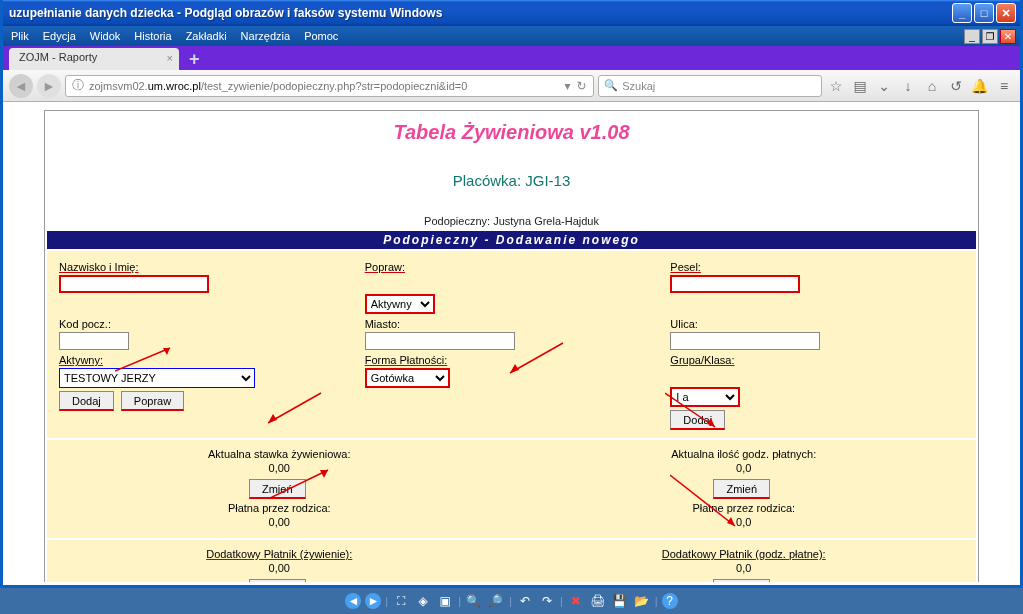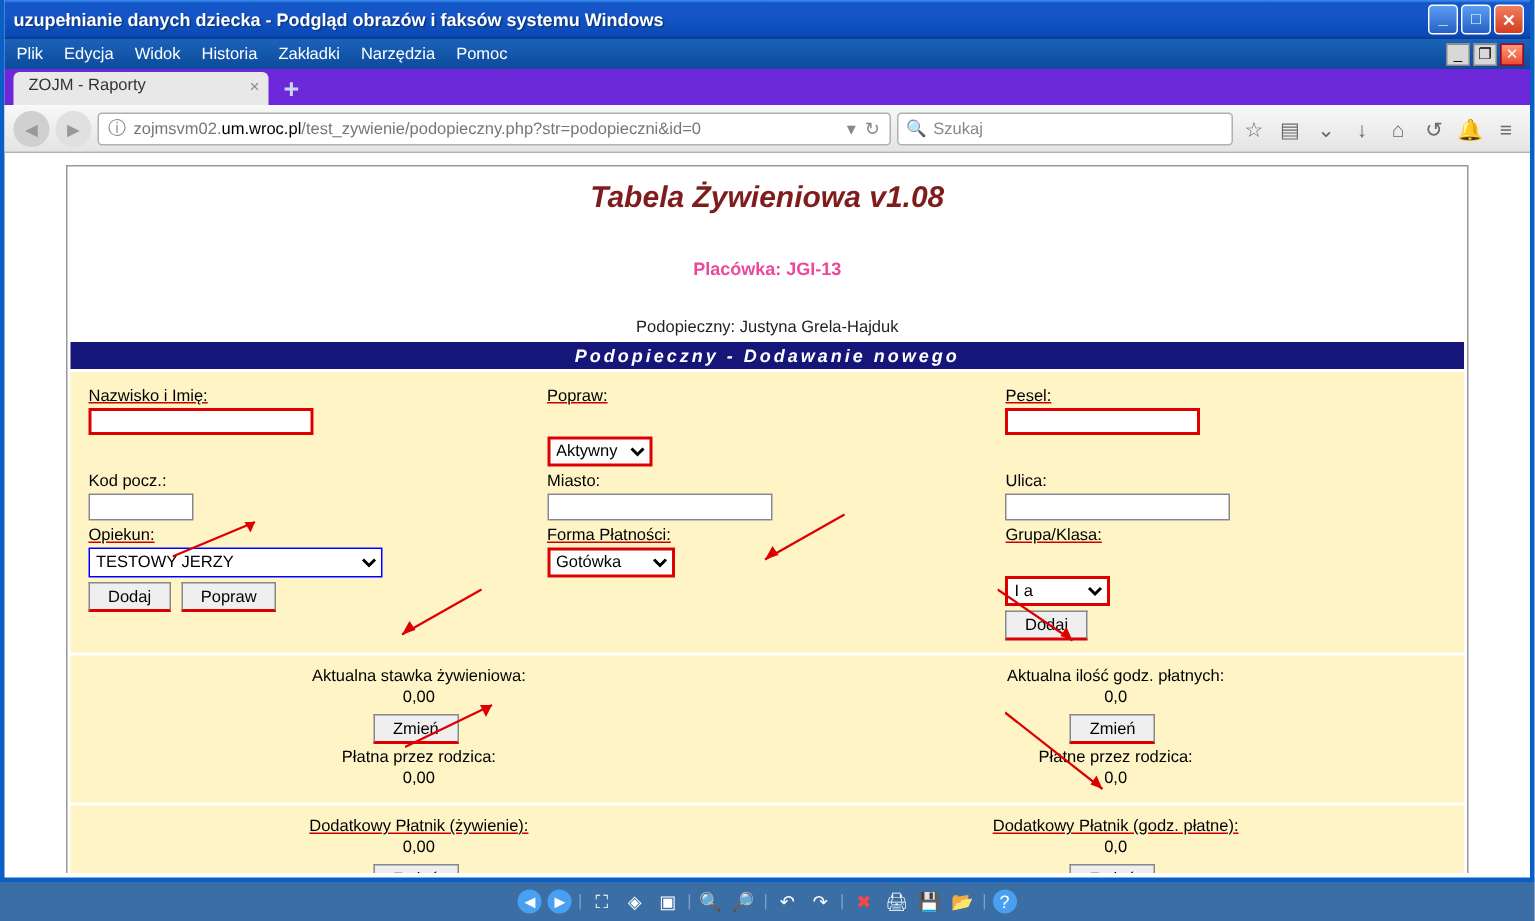--- a/index.html
+++ b/index.html
@@ -33,22 +33,22 @@
 .url-bar .globe { margin-right: 5px; color: #888; font-size: 12px; }
 .url-bar .domain { color: #000; }
 .url-bar .refresh, .url-bar .stop { margin-left: 6px; color: #888; cursor: pointer; font-size: 12px; }
 .search-bar { flex: 0.9; height: 22px; border: 1px solid #b0b0b0; border-radius: 3px; background: #fff; display: flex; align-items: center; padding: 0 6px; font-size: 11px; color: #888; }
 .search-bar .mag { margin-right: 4px; }
 .tb-icon { width: 20px; height: 20px; color: #6b6b6b; display: flex; align-items: center; justify-content: center; cursor: pointer; font-size: 14px; }
 
 
 .page-viewport { position: absolute; top: 102px; left: 3px; right: 3px; bottom: 3px; background: #fff; overflow: hidden; }
 .page-inner { border: 1px solid #999; margin: 8px 38px 8px 38px; min-height: 470px; position: relative; padding-bottom: 10px; }
-.pg-title { text-align: center; color: #7f1d1d; font-size: 20px; font-weight: bold; font-style: italic; margin: 10px 0 28px 0; }
-.pg-sub { text-align: center; color: #ec4899; font-size: 12px; font-weight: bold; margin-bottom: 26px; }
+.pg-title { text-align: center; color: #ec4899; font-size: 20px; font-weight: bold; font-style: italic; margin: 10px 0 28px 0; }
+.pg-sub { text-align: center; color: #0f766e; font-size: 15px; font-weight: normal; margin-bottom: 26px; }
 .pg-logged { text-align: center; font-size: 11px; color: #222; margin-bottom: 4px; }
 .pg-bannerbar { background: #15157a; color: #fff; text-align: center; font-weight: bold; font-size: 12px; padding: 2px 0; letter-spacing: 2px; margin: 0 2px; font-style: italic; }
 
 .form-block { background: #fff4c6; margin: 2px; padding: 8px 6px 6px 6px; }
 .form-row { display: flex; }
 .form-col { flex: 1; padding: 2px 6px; }
 .flabel { font-size: 11px; color: #000; margin-bottom: 2px; display: block; }
 .flabel.u { text-decoration: underline; text-decoration-color: #c00; }
 .finput { width: 150px; height: 18px; border: 1px solid #888; background: #fff; font-size: 11px; padding: 0 2px; }
 .finput.red { border: 2px solid #d00; }
@@ -171,21 +171,21 @@
             <span class="flabel">Miasto:</span>
             <input class="finput" style="">
           </div>
           <div class="form-col">
             <span class="flabel">Ulica:</span>
             <input class="finput" style="">
           </div>
         </div>
         <div class="form-row">
           <div class="form-col">
-            <span class="flabel u">Opiekun:</span>
+            <span class="flabel u">Aktywny:</span>
             <select class="fselect wd sel-blue"><option>TESTOWY JERZY</option></select><br>
             <button class="fbtn redline">Dodaj</button>
             <button class="fbtn redline">Popraw</button>
           </div>
           <div class="form-col">
             <span class="flabel u">Forma Płatności:</span>
             <select class="fselect med"><option>Gotówka</option></select>
           </div>
           <div class="form-col">
             <span class="flabel u">Grupa/Klasa:</span>

